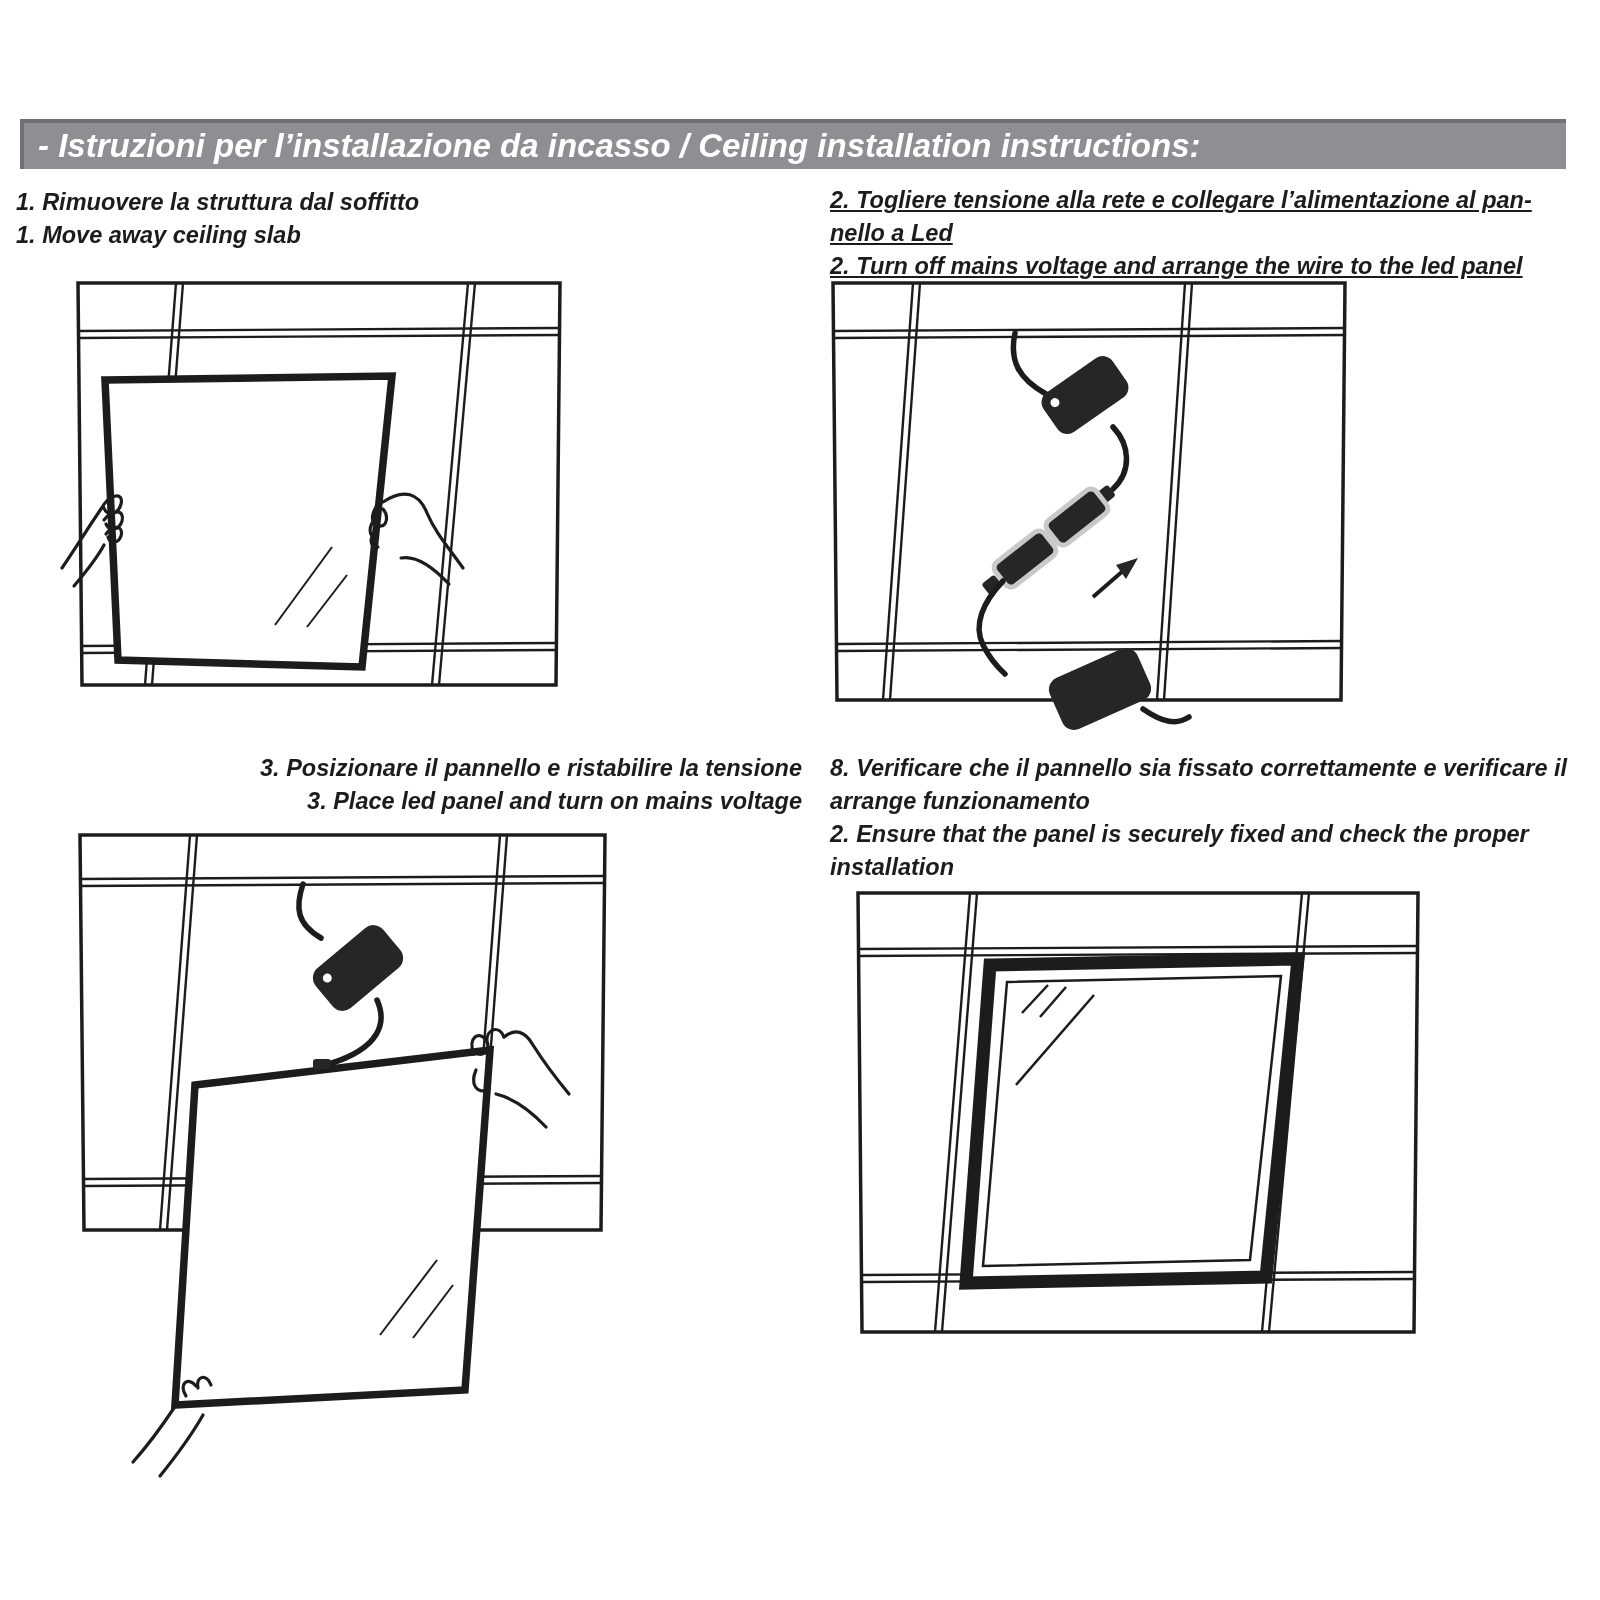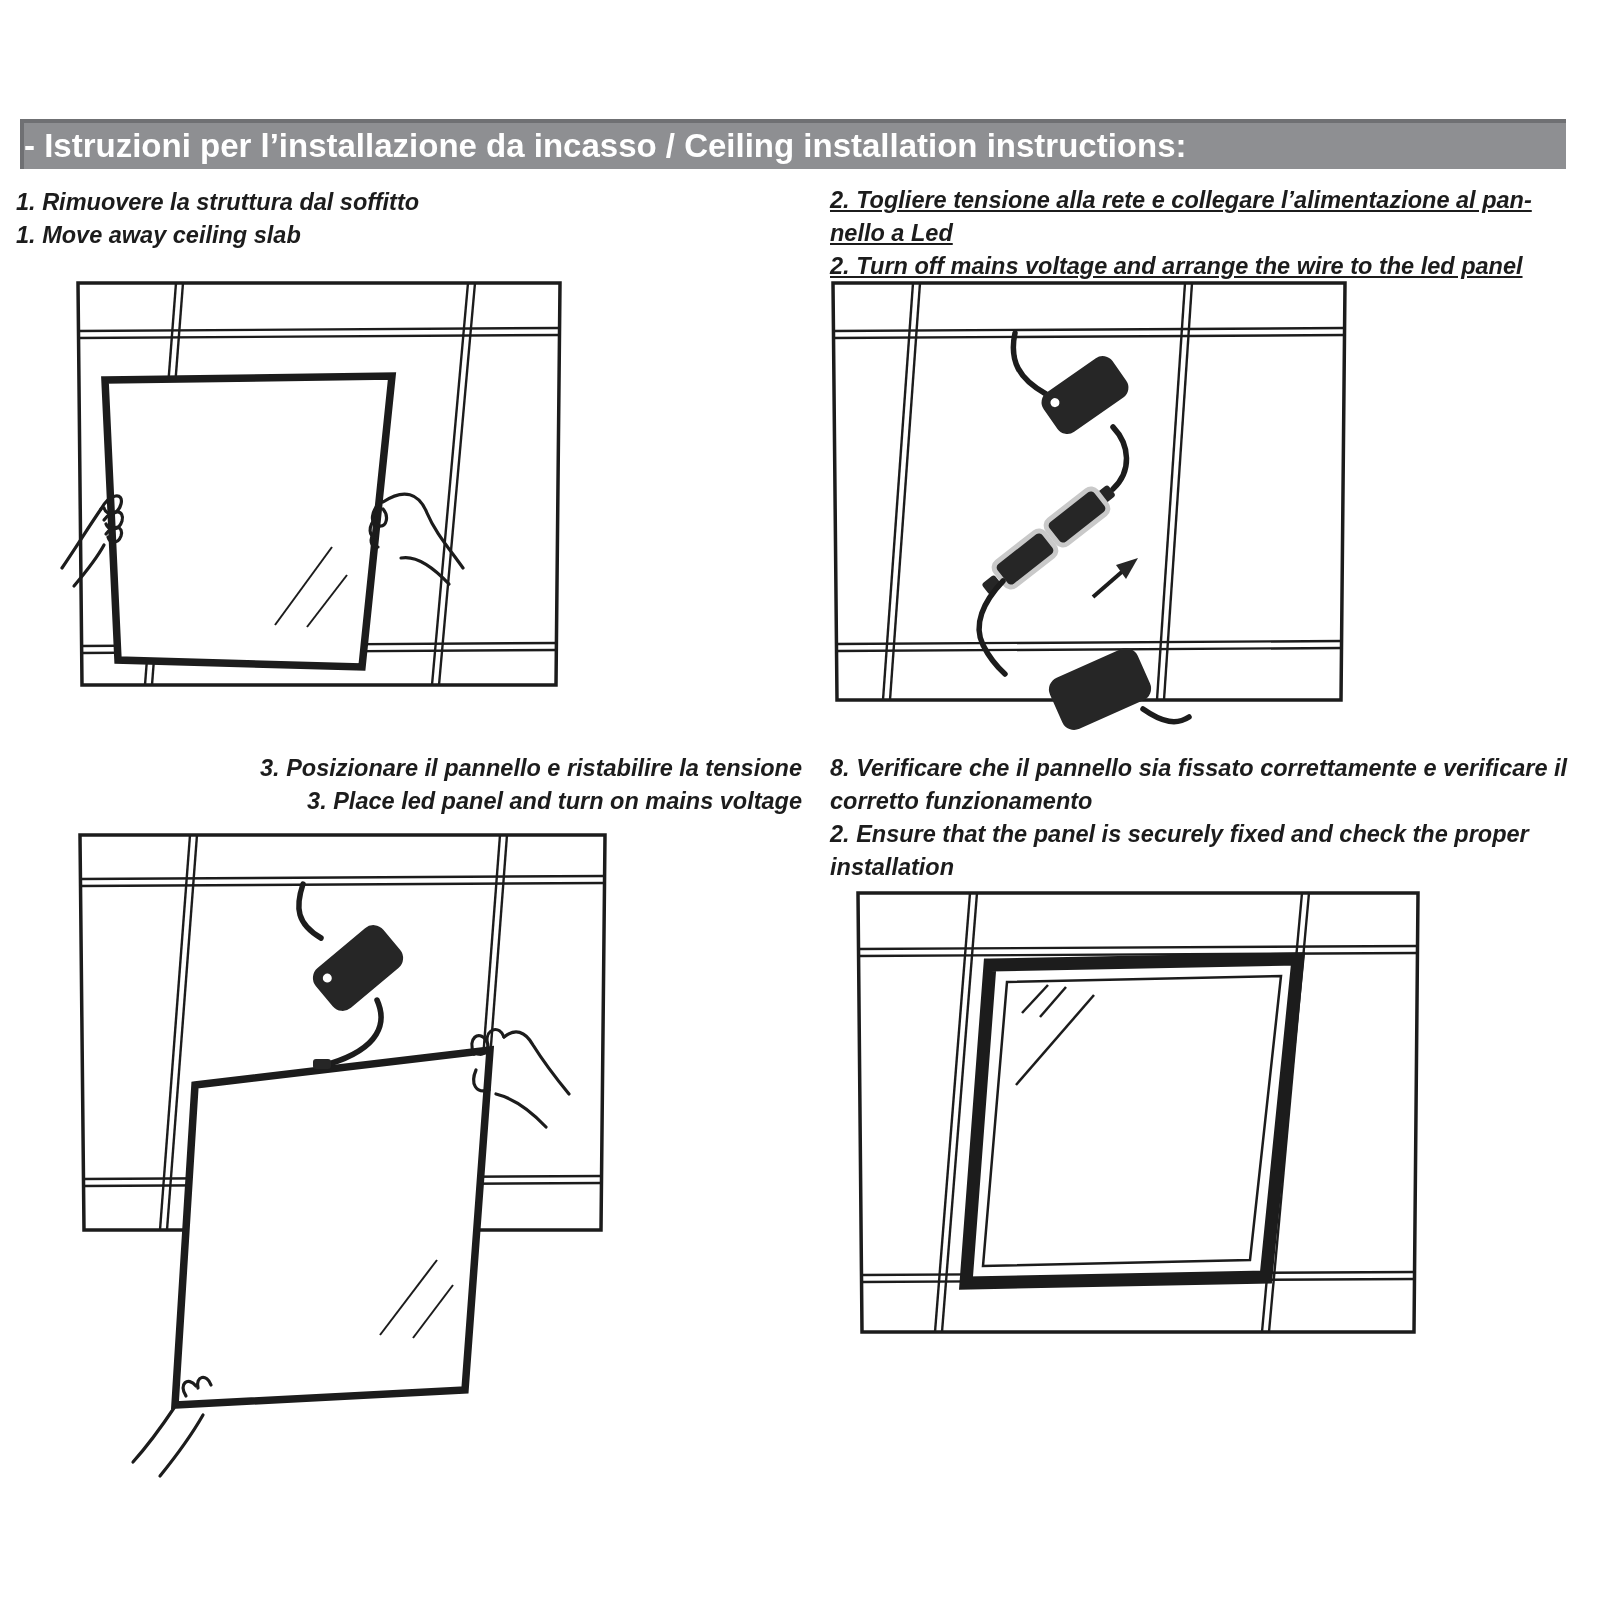--- a/index.html
+++ b/index.html
@@ -7,22 +7,22 @@
     position:relative;width:1600px;height:1600px;background:var(--paper,#fff);
     font-family:"Liberation Sans","DejaVu Sans",sans-serif;overflow:hidden;
   }
   #header-bar{
     position:absolute;left:20px;top:119px;width:1546px;height:50px;
     background:var(--header_bg,#8e8f92);
     border-top:4px solid var(--header_border,#6f7073);
     border-left:4px solid var(--header_border,#6f7073);
     box-sizing:border-box;
     color:var(--header_text,#fff);
-    font-weight:bold;font-size:33px;line-height:45px;
-    white-space:nowrap;
+    font-weight:bold;font-style:italic;font-size:33px;line-height:45px;
+    padding-left:14px;white-space:nowrap;
   }
   .caption{
     position:absolute;color:var(--ink,#1c1c1c);
     font-weight:bold;font-style:italic;font-size:23.5px;line-height:33px;
   }
   .cap-line{white-space:nowrap;}
   .illu{position:absolute;}
   svg{overflow:visible;display:block;}
   .ln{stroke:var(--ink,#1c1c1c);fill:none;}
   .lnw{stroke:var(--ink,#1c1c1c);fill:#ffffff;}
@@ -50,21 +50,21 @@
     <div class="cap-line">2. Turn off mains voltage and arrange the wire to the led panel</div>
   </div>
 
   <div class="caption" style="left:22px;top:752px;width:780px;text-align:right;">
     <div class="cap-line">3. Posizionare il pannello e ristabilire la tensione</div>
     <div class="cap-line">3. Place led panel and turn on mains voltage</div>
   </div>
 
   <div class="caption" style="left:830px;top:752px;width:758px;">
     <div class="cap-line">8. Verificare che il pannello sia fissato correttamente e verificare il</div>
-    <div class="cap-line">corretto funzionamento</div>
+    <div class="cap-line">arrange funzionamento</div>
     <div class="cap-line">2. Ensure that the panel is securely fixed and check the proper</div>
     <div class="cap-line">installation</div>
   </div>
 
   <svg class="illu" style="left:70px;top:275px;" width="500" height="415" viewBox="0 0 500 415">
     <g>
       <polygon class="lnw" stroke-width="3.5" points="8,8 490,8 486,410 12,410"></polygon>
       <line class="ln" stroke-width="2.4" x1="8" y1="56" x2="490" y2="53"></line>
       <line class="ln" stroke-width="2.4" x1="8" y1="63" x2="490" y2="60"></line>
       <line class="ln" stroke-width="2.4" x1="11" y1="371" x2="487" y2="368"></line>

